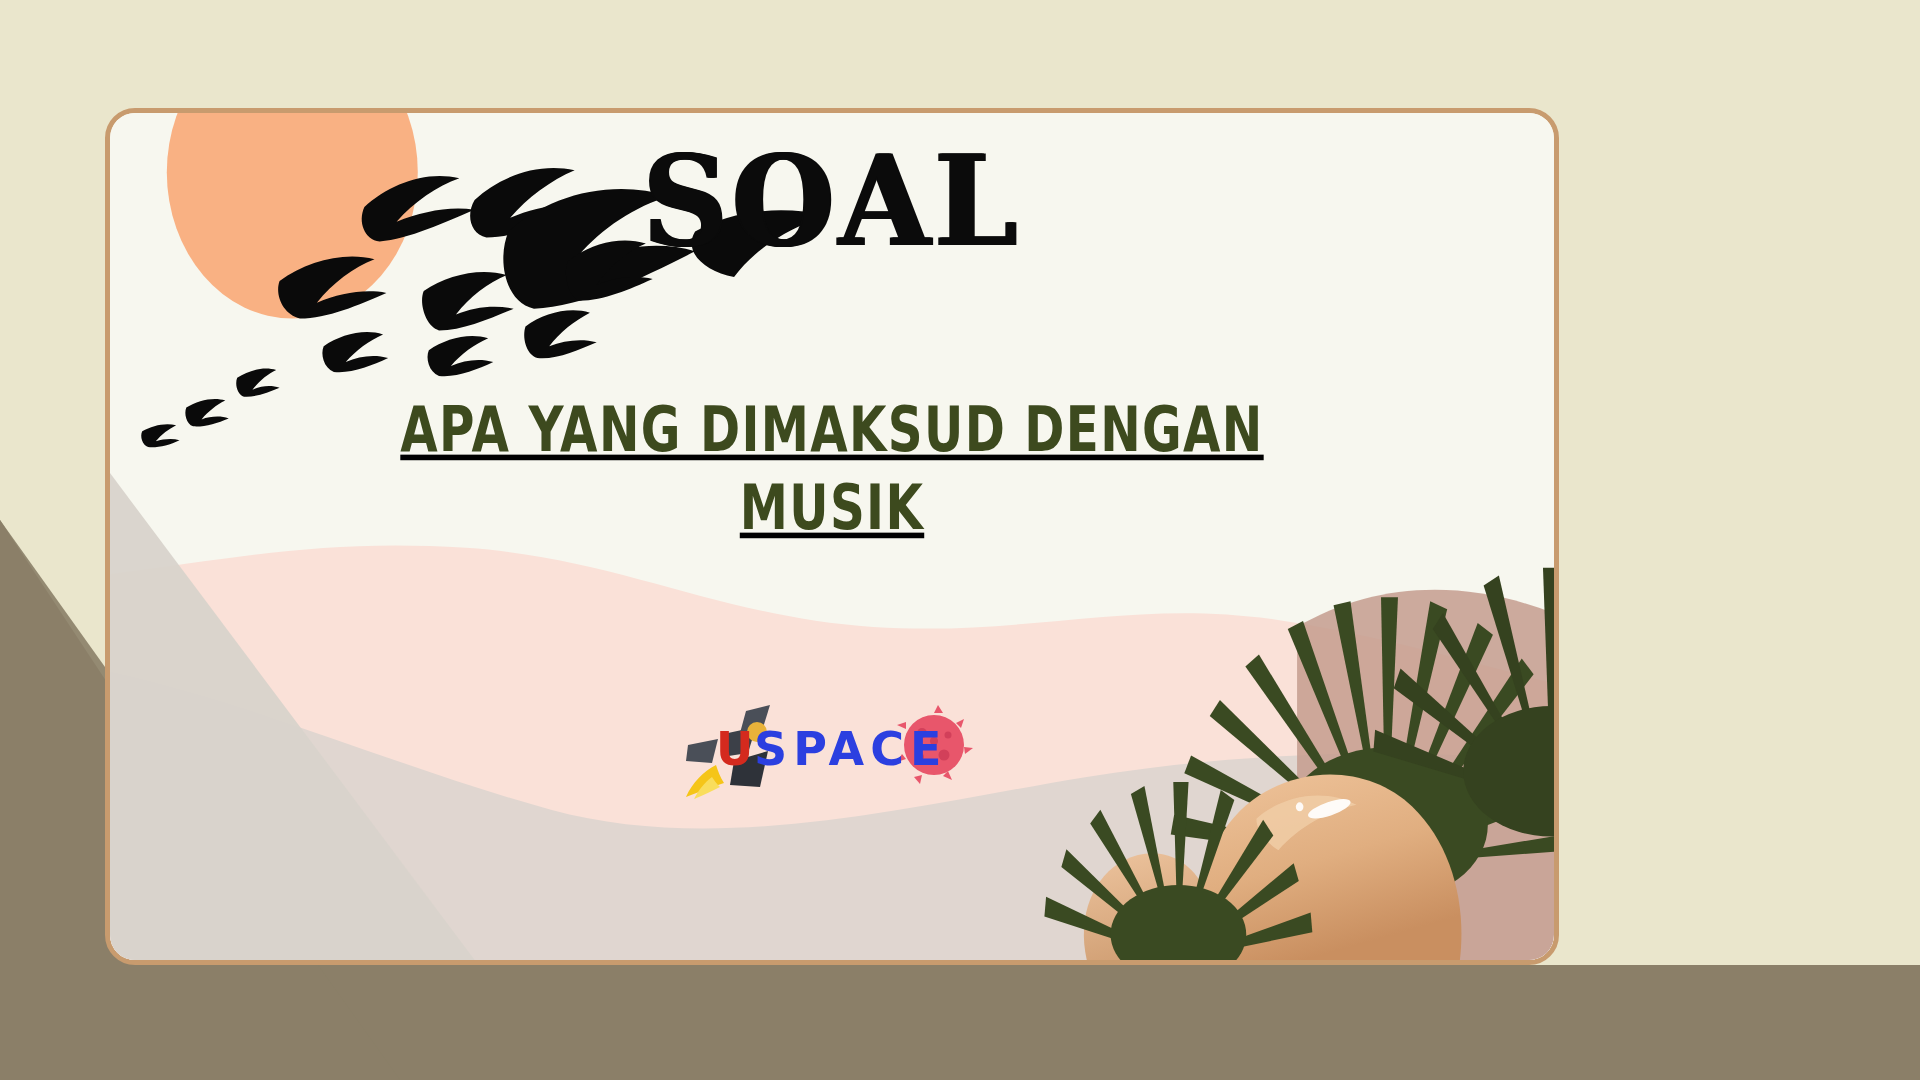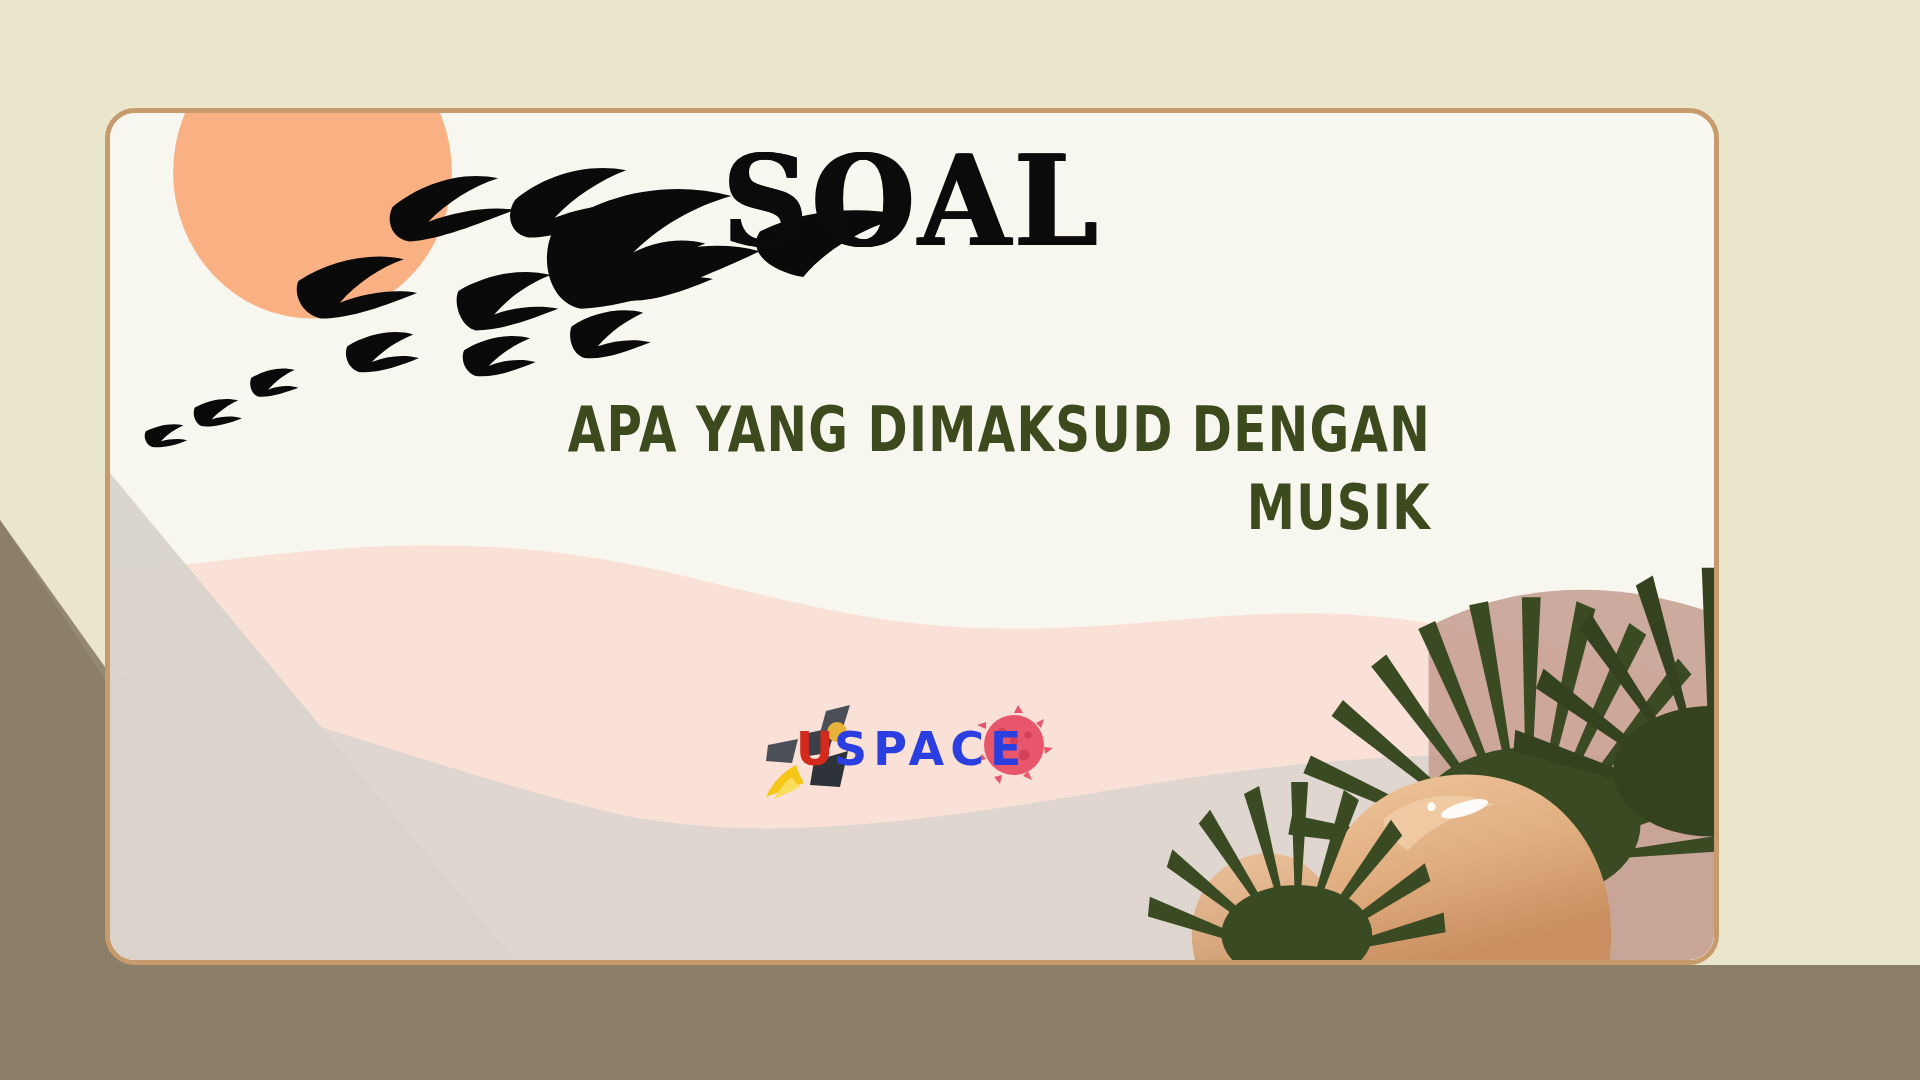--- a/index.html
+++ b/index.html
@@ -31,21 +31,21 @@
     width: 1920px;
     height: 1080px;
     display: block;
   }
 
   
   .card {
     position: absolute;
     left: 105px;
     top: 108px;
-    width: 1614px;
+    width: 1454px;
     height: 857px;
     box-sizing: border-box;
     border: 5px solid #C89B6E;
     border-radius: 30px;
     background: #F7F7EF;
     overflow: hidden;
   }
   .card-scene {
     position: absolute;
     inset: 0;
@@ -73,22 +73,23 @@
     text-shadow: 1.6px 0 0 #0B0B0B, -1.6px 0 0 #0B0B0B;
   }
 
   
   .question {
     position: absolute;
     left: 50%;
     top: 278px;
     transform: translateX(-50%);
     width: 1180px;
-    text-align: right;
+    text-align: center;
     z-index: 6;
+    text-decoration: underline;
   }
   .q-line {
     font-family: "DejaVu Sans", "Liberation Sans", sans-serif;
     font-weight: 700;
     font-size: 55px;
     line-height: 78px;
     letter-spacing: 1.5px;
     color: #3D4A1E;
     transform: scaleX(0.88) scaleY(1.12);
     white-space: nowrap;

